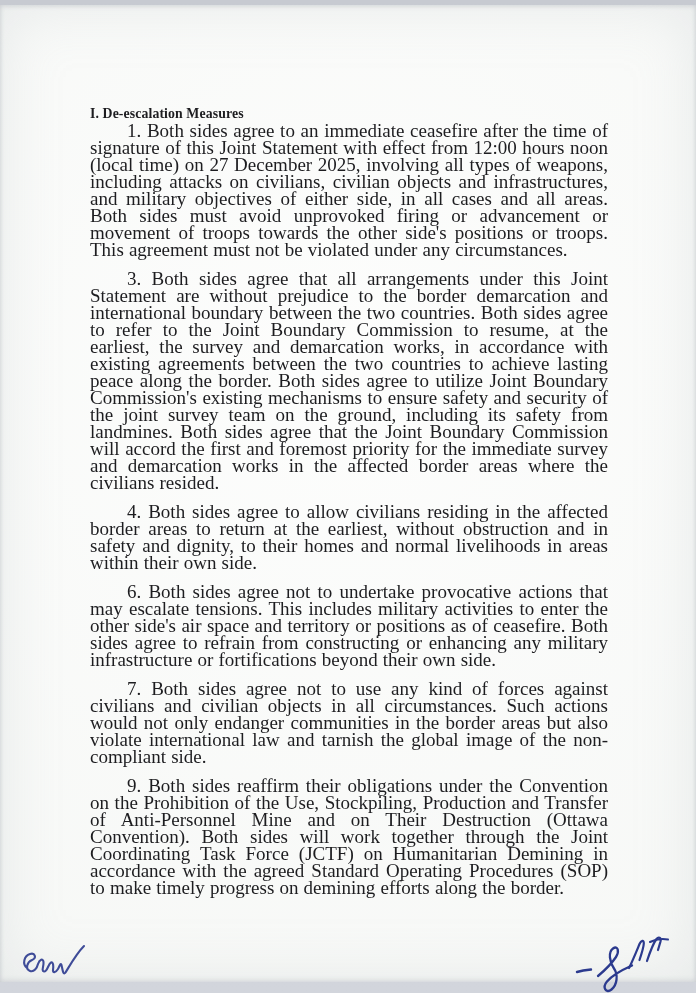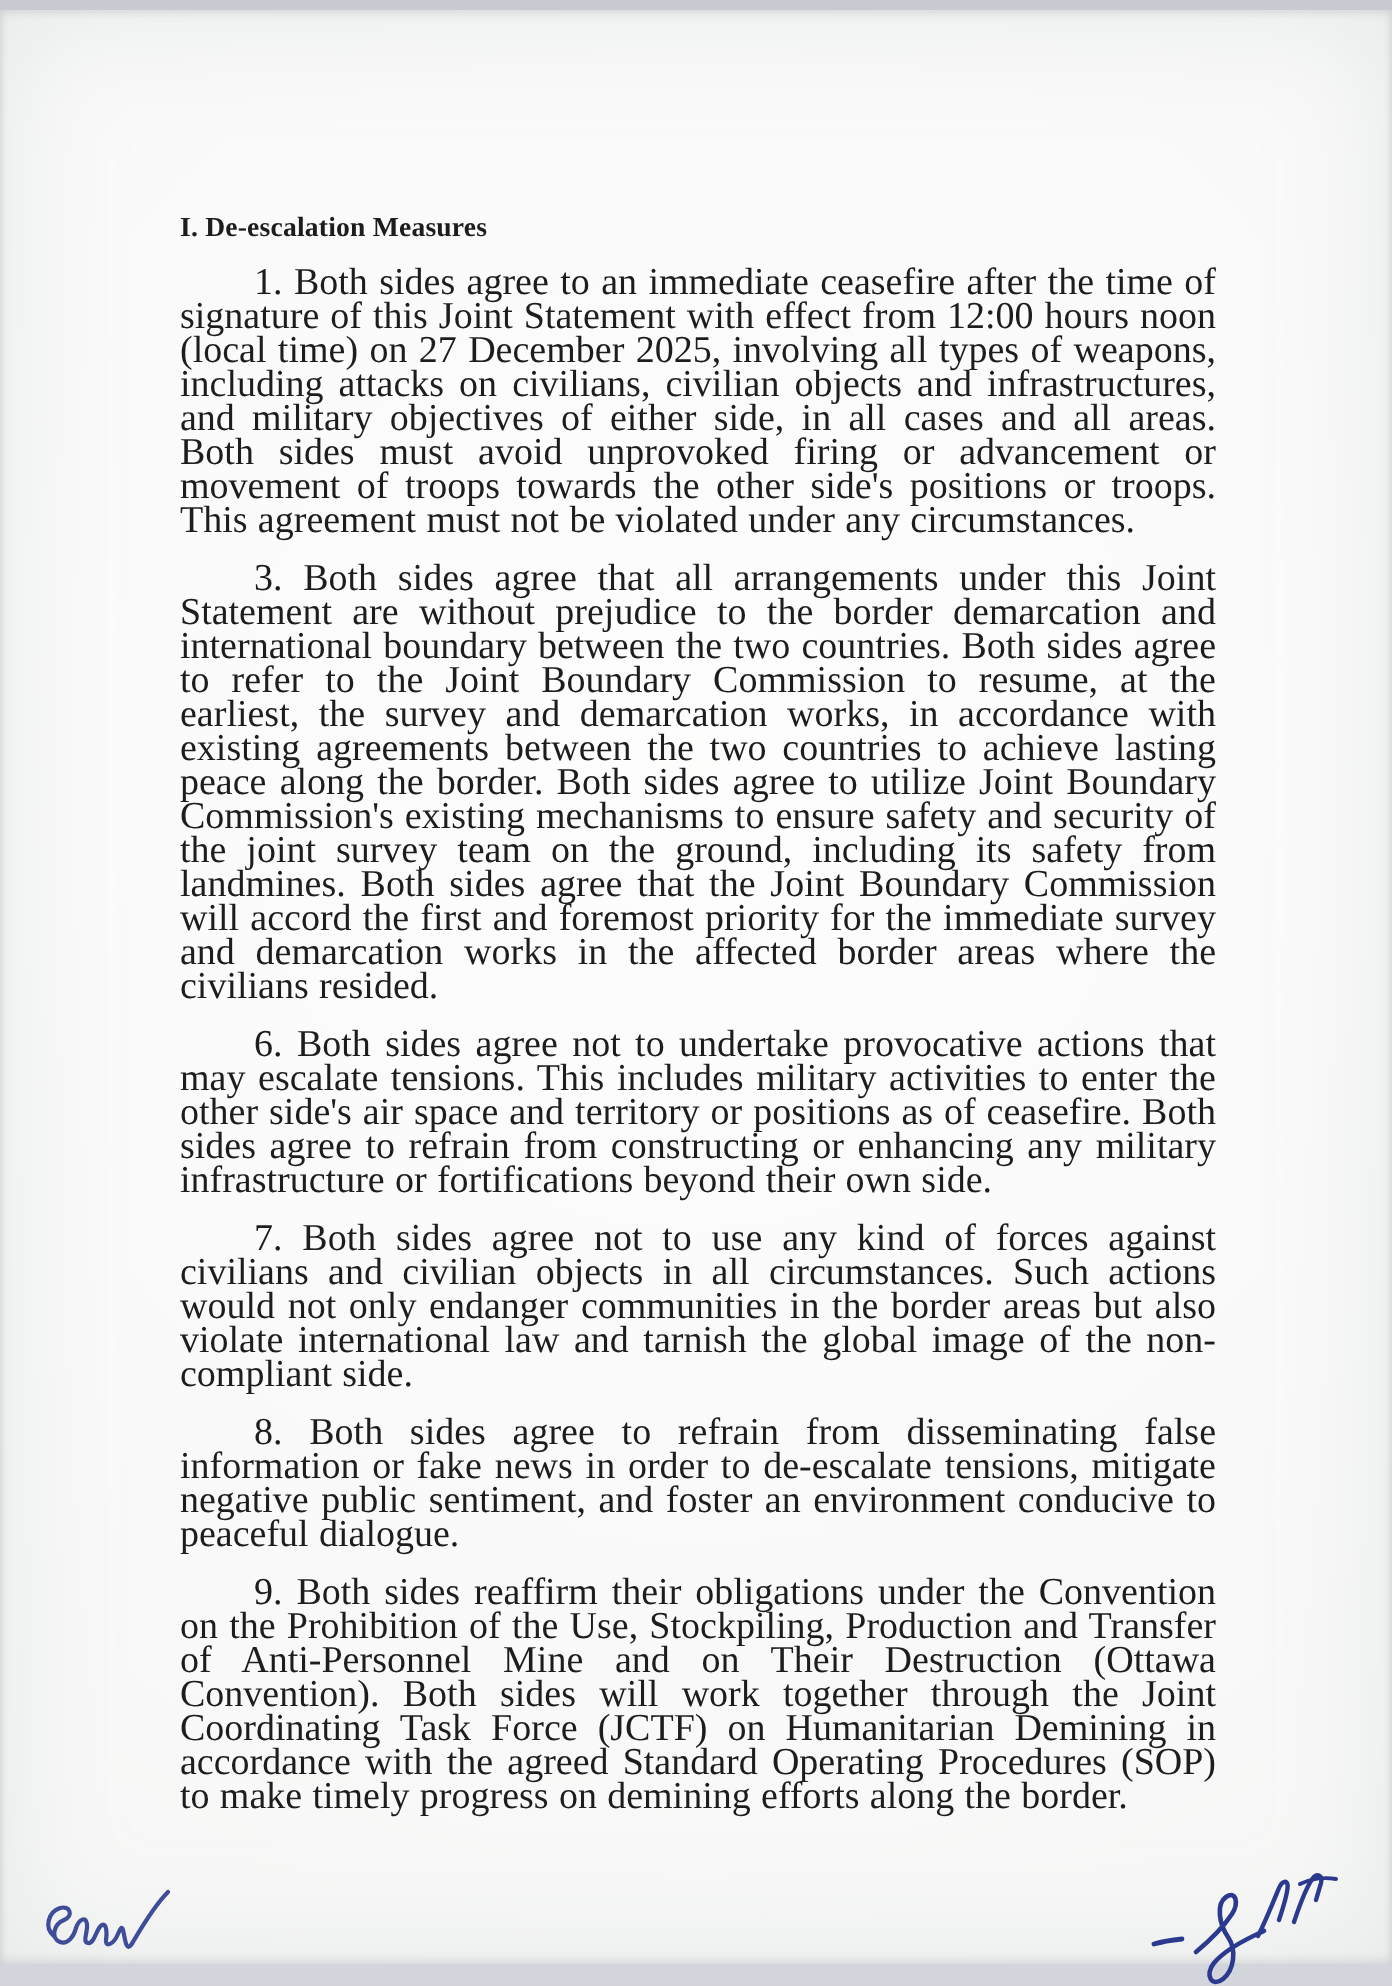--- a/index.html
+++ b/index.html
@@ -34,21 +34,21 @@
   .content{
     position:absolute;
     left:90px;top:100px;
     width:518px;
     color:var(--text);
   }
   .heading{
     font-weight:bold;
     font-size:13.8px;
     line-height:17px;
-    margin:0 0 11px 0;
+    margin:0 0 0 0;
     letter-spacing:0.1px;
   }
   .para{
     font-size:19px;
     line-height:17px;
     margin:0 0 12px 0;
     text-align:justify;
     text-indent:37px;
     word-spacing:0.4px;
   }
@@ -62,23 +62,23 @@
 </head>
 <body>
 
 <div class="photo">
   <div class="paper">
 
     <div class="content">
       <p class="heading">I. De-escalation Measures</p>
       <p class="para">1. Both sides agree to an immediate ceasefire after the time of signature of this Joint Statement with effect from 12:00 hours noon (local time) on 27 December 2025, involving all types of weapons, including attacks on civilians, civilian objects and infrastructures, and military objectives of either side, in all cases and all areas. Both sides must avoid unprovoked firing or advancement or movement of troops towards the other side's positions or troops. This agreement must not be violated under any circumstances.</p>
       <p class="para">3. Both sides agree that all arrangements under this Joint Statement are without prejudice to the border demarcation and international boundary between the two countries. Both sides agree to refer to the Joint Boundary Commission to resume, at the earliest, the survey and demarcation works, in accordance with existing agreements between the two countries to achieve lasting peace along the border. Both sides agree to utilize Joint Boundary Commission's existing mechanisms to ensure safety and security of the joint survey team on the ground, including its safety from landmines. Both sides agree that the Joint Boundary Commission will accord the first and foremost priority for the immediate survey and demarcation works in the affected border areas where the civilians resided.</p>
+      <p class="para">4. Both sides agree to allow civilians residing in the affected border areas to return at the earliest, without obstruction and in safety and dignity, to their homes and normal livelihoods in areas within their own side.</p>
       <p class="para">6. Both sides agree not to undertake provocative actions that may escalate tensions. This includes military activities to enter the other side's air space and territory or positions as of ceasefire. Both sides agree to refrain from constructing or enhancing any military infrastructure or fortifications beyond their own side.</p>
       <p class="para">7. Both sides agree not to use any kind of forces against civilians and civilian objects in all circumstances. Such actions would not only endanger communities in the border areas but also violate international law and tarnish the global image of the non-compliant side.</p>
-      <p class="para">8. Both sides agree to refrain from disseminating false information or fake news in order to de-escalate tensions, mitigate negative public sentiment, and foster an environment conducive to peaceful dialogue.</p>
       <p class="para">9. Both sides reaffirm their obligations under the Convention on the Prohibition of the Use, Stockpiling, Production and Transfer of Anti-Personnel Mine and on Their Destruction (Ottawa Convention). Both sides will work together through the Joint Coordinating Task Force (JCTF) on Humanitarian Demining in accordance with the agreed Standard Operating Procedures (SOP) to make timely progress on demining efforts along the border.</p>
     </div>
 
     <div class="sig sig-left">
       <svg width="70" height="45" viewBox="0 0 70 45">
         <path d="M 7,27 C 2,23 4,15 10,13 C 15,11.5 17,17 12,19 C 7,21 5,28 10,30 C 14,31.5 17,27 18,23
                  C 19.5,18.5 23,17 23.5,21 C 24,25 21,30 24,30.5 C 27.5,31 28,23 31,21.5 C 33.5,20.5 33.5,26 33,29
                  C 32.5,32 35.5,32 38,28 C 39.5,25.5 40.5,21 41.5,24 C 42.5,28 43,35 45.5,31.5 C 49,26 56,13 64,5" fill="none" stroke="var(--ink)" stroke-width="2.1" stroke-linecap="round" stroke-linejoin="round" opacity="0.9"></path>
       </svg>
     </div>

